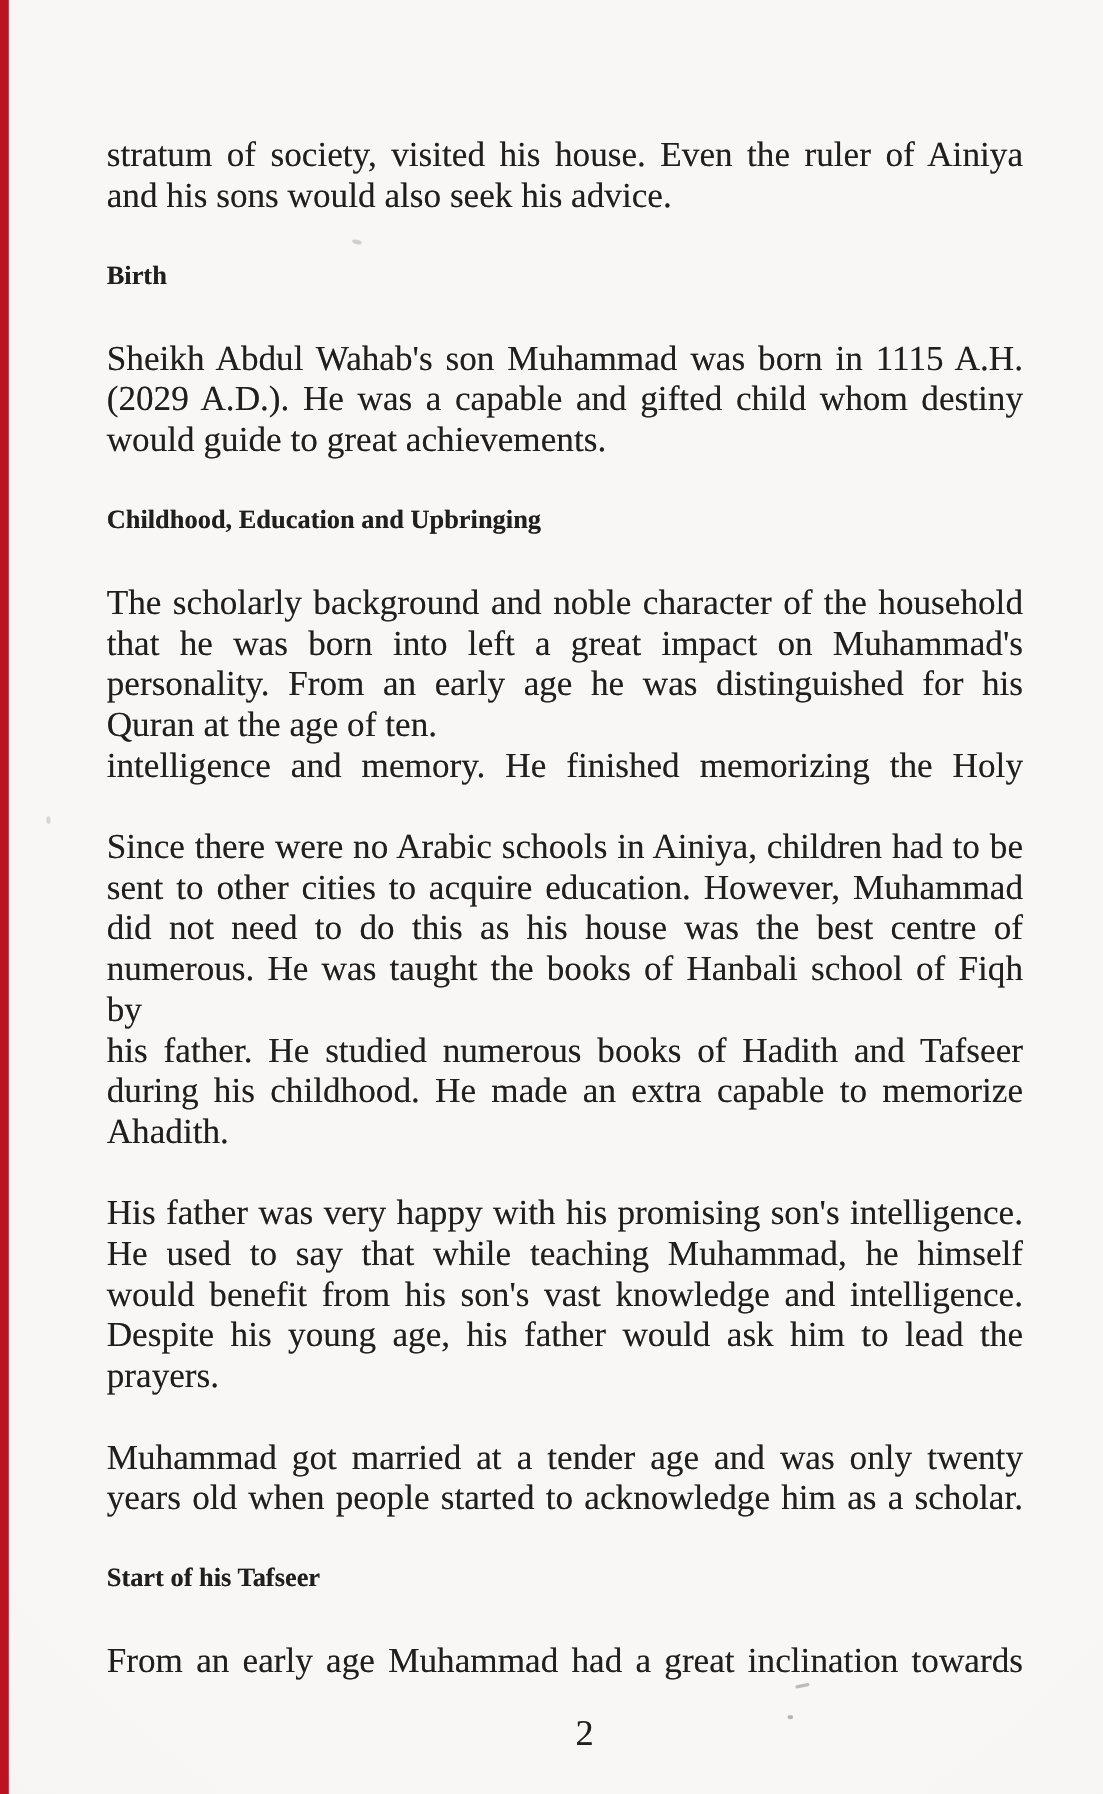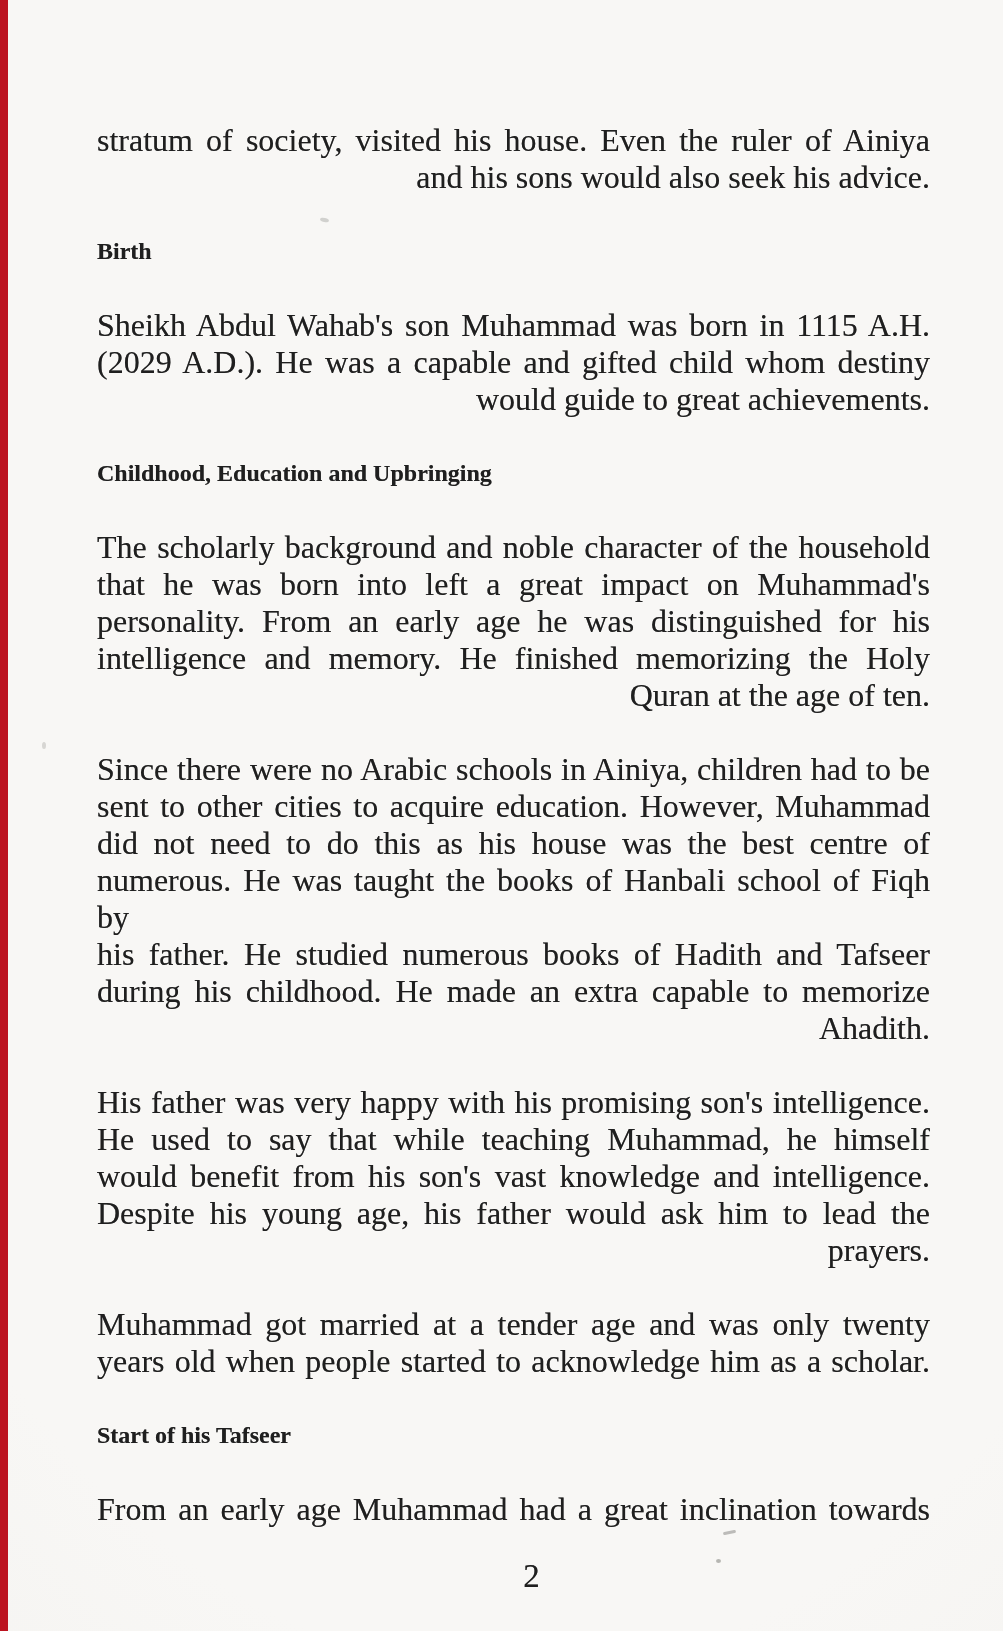--- a/index.html
+++ b/index.html
@@ -42,21 +42,21 @@
   .para, .heading {
     margin: 0 0 37px 0;
     padding: 0;
   }
   .heading {
     font-weight: bold;
     font-size: 24px;
     line-height: 37px;
   }
   .line {
-    text-align: right;
+    text-align: left;
   }
   .line.just {
     text-align: justify;
     text-align-last: justify;
   }
   .page-number {
     position: absolute;
     left: 115px;
     top: 1558px;
     width: 833px;
@@ -90,22 +90,22 @@
       <div class="para">
         <div class="line just">Sheikh Abdul Wahab's son Muhammad was born in 1115 A.H.</div>
         <div class="line just">(2029 A.D.). He was a capable and gifted child whom destiny</div>
         <div class="line">would guide to great achievements.</div>
       </div>
       <div class="heading">Childhood, Education and Upbringing</div>
       <div class="para">
         <div class="line just">The scholarly background and noble character of the household</div>
         <div class="line just">that he was born into left a great impact on Muhammad's</div>
         <div class="line just">personality. From an early age he was distinguished for his</div>
+        <div class="line">Quran at the age of ten.</div>
         <div class="line just">intelligence and memory. He finished memorizing the Holy</div>
-        <div class="line">Quran at the age of ten.</div>
       </div>
       <div class="para">
         <div class="line just">Since there were no Arabic schools in Ainiya, children had to be</div>
         <div class="line just">sent to other cities to acquire education. However, Muhammad</div>
         <div class="line just">did not need to do this as his house was the best centre of</div>
         <div class="line just">numerous. He was taught the books of Hanbali school of Fiqh by</div>
         <div class="line just">his father. He studied numerous books of Hadith and Tafseer</div>
         <div class="line just">during his childhood. He made an extra capable to memorize</div>
         <div class="line">Ahadith.</div>
       </div>

